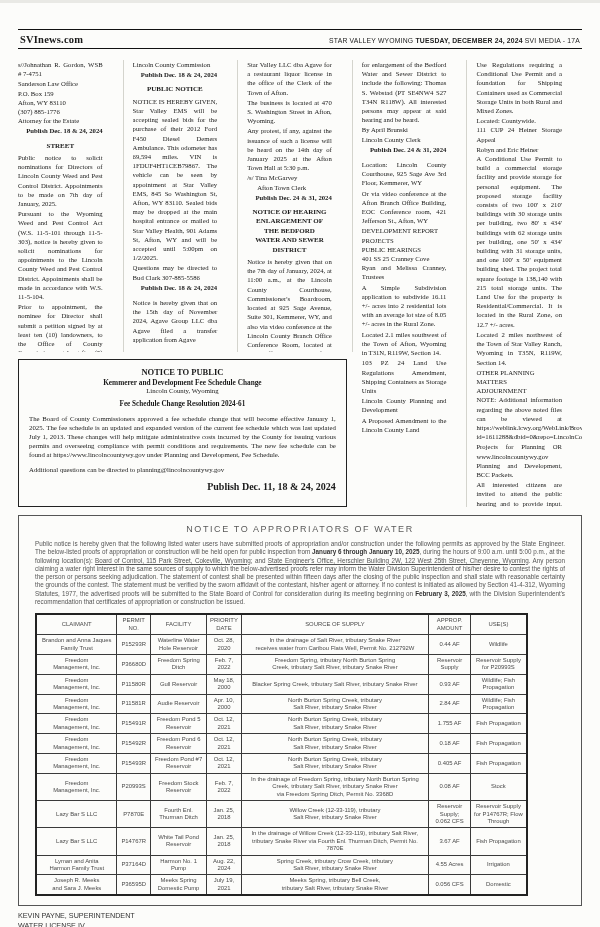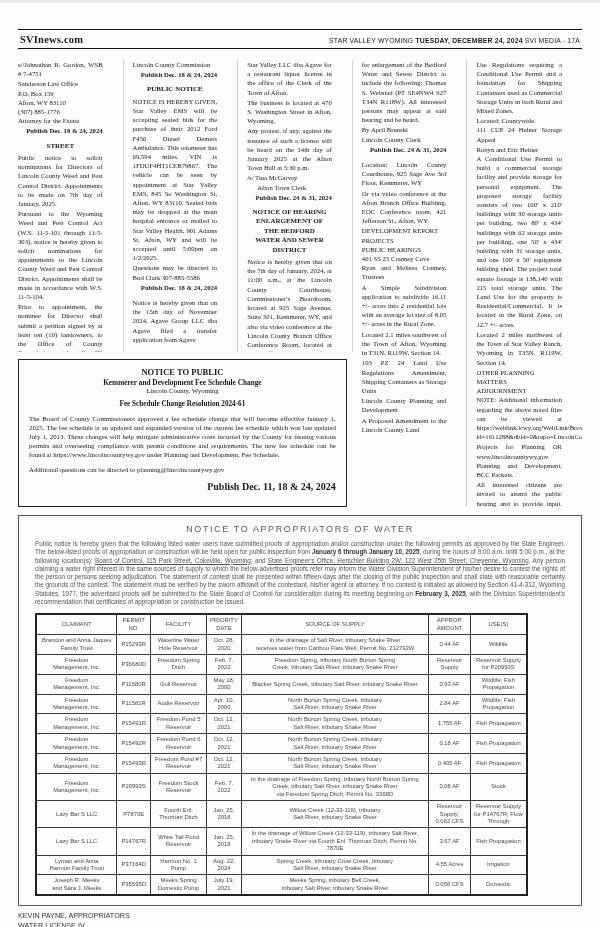--- a/index.html
+++ b/index.html
@@ -347,20 +347,20 @@
 tributary Salt River, tributary Snake River</td>
             <td>0.056 CFS</td>
             <td>Domestic</td>
           </tr>
         </tbody>
     </table>
   </div>
 
   <div class="page-footer">
     <div class="contact-block">
-        <div>KEVIN PAYNE, APPROPRIATORS</div>
+        <div>KEVIN PAYNE, SUPERINTENDENT</div>
         <div>WATER LICENSE IV</div>
         <div>115 PARK STREET</div>
       </div>
 
   </div>
 
 </div>
 
 </body></html>

